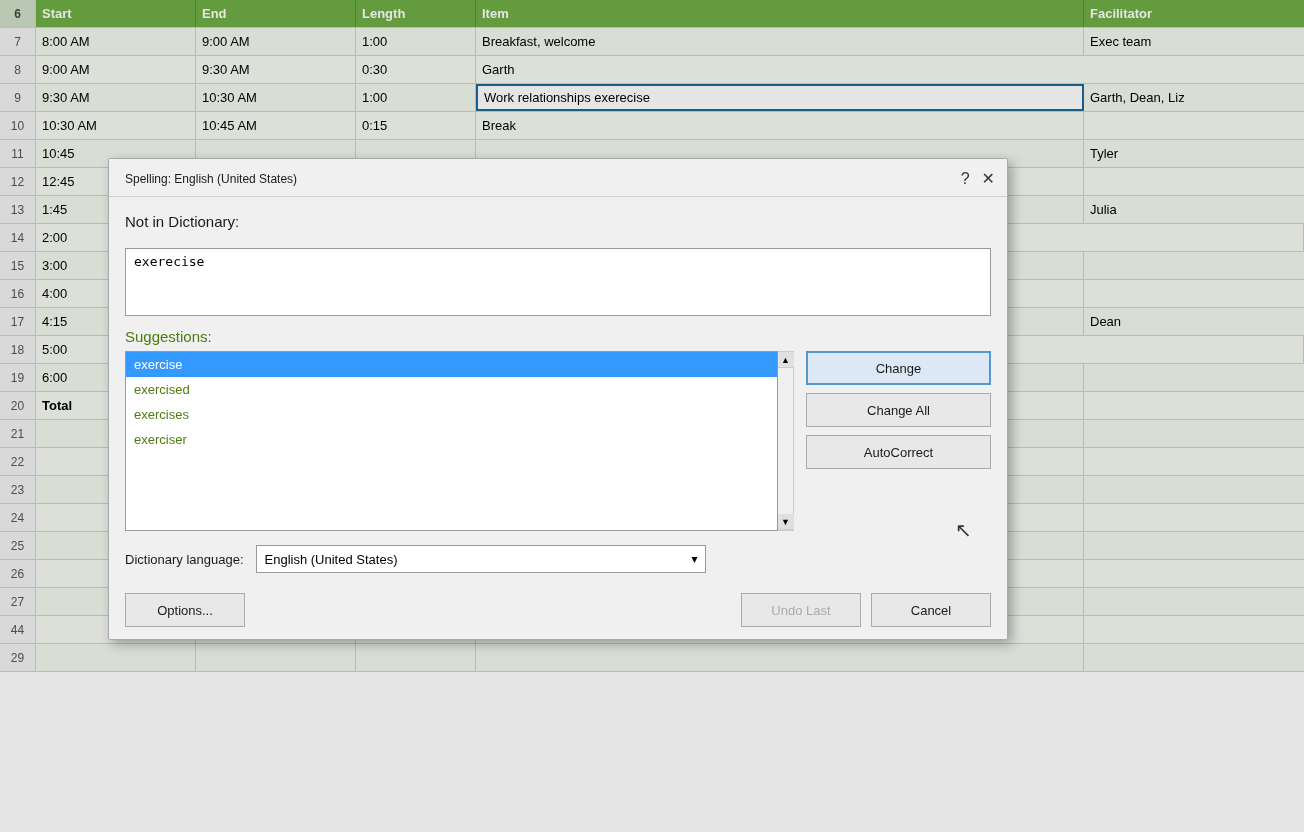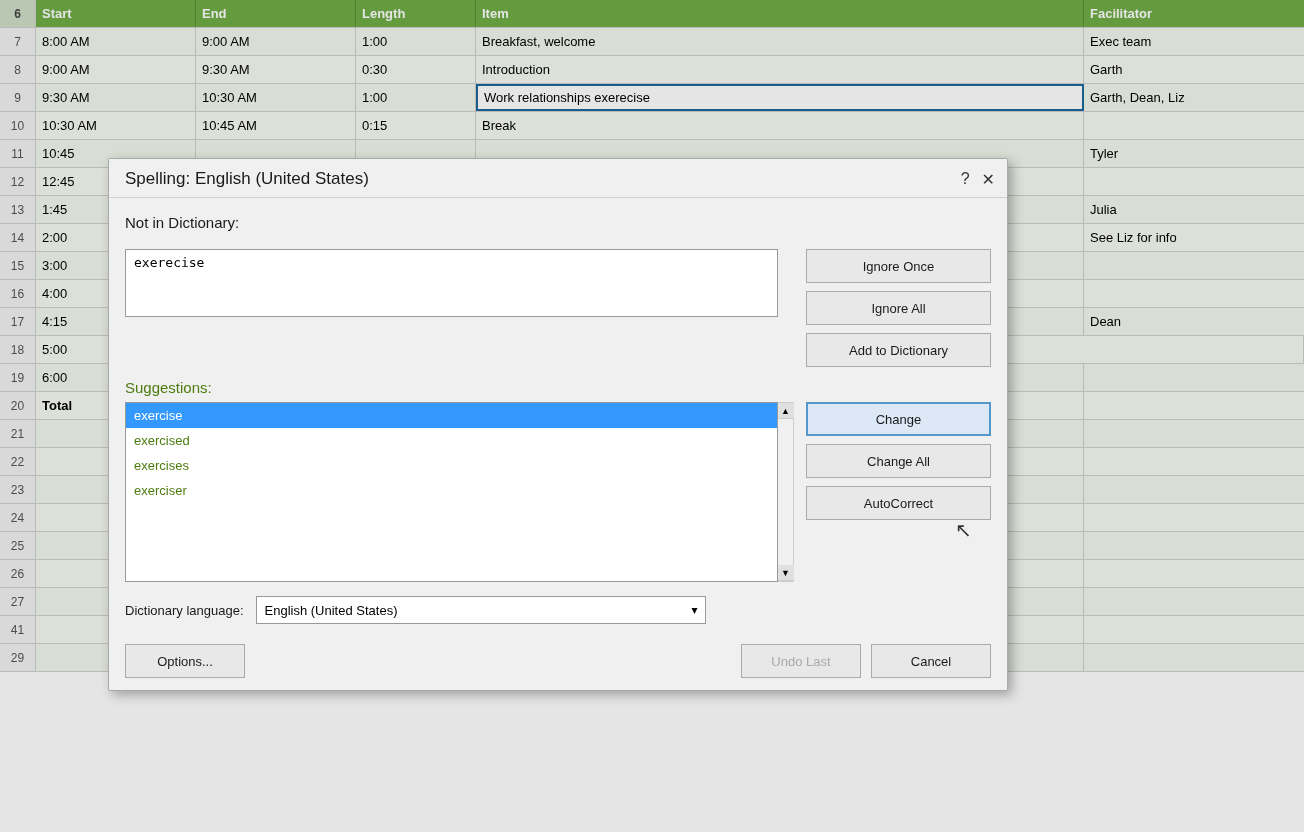--- a/index.html
+++ b/index.html
@@ -98,21 +98,21 @@
     .dialog-titlebar {
       display: flex;
       align-items: center;
       justify-content: space-between;
       background: #f0f0f0;
       padding: 10px 12px 8px 16px;
       border-bottom: 1px solid #d0d0d0;
     }
 
     .dialog-title {
-      font-size: 17px;
+      font-size: 12px;
       color: #1a1a1a;
       text-align: center;
     }
 
     .dialog-controls {
       display: flex;
       align-items: center;
       gap: 12px;
     }
 
@@ -334,21 +334,20 @@
       <div class="cell col-length">1:00</div>
       <div class="cell col-item">Breakfast, welcome</div>
       <div class="cell col-facilitator">Exec team</div>
     </div>
 
     <div class="sheet-row" style="background:#f5faf2;">
       <div class="row-num">8</div>
       <div class="cell col-start">9:00 AM</div>
       <div class="cell col-end">9:30 AM</div>
       <div class="cell col-length">0:30</div>
-      <div class="cell col-item">Introduction</div>
       <div class="cell col-facilitator">Garth</div>
     </div>
 
     <div class="sheet-row">
       <div class="row-num">9</div>
       <div class="cell col-start">9:30 AM</div>
       <div class="cell col-end">10:30 AM</div>
       <div class="cell col-length">1:00</div>
       <div class="cell col-item row9-item">Work relationships exerecise</div>
       <div class="cell col-facilitator">Garth, Dean, Liz</div>
@@ -386,21 +385,20 @@
       <div class="cell col-length"></div>
       <div class="cell col-item"></div>
       <div class="cell col-facilitator">Julia</div>
     </div>
     <div class="sheet-row" style="background:#f5faf2;">
       <div class="row-num">14</div>
       <div class="cell col-start">2:00</div>
       <div class="cell col-end"></div>
       <div class="cell col-length"></div>
       <div class="cell col-item"></div>
-      <div class="cell col-facilitator">See Liz for info</div>
     </div>
     <div class="sheet-row">
       <div class="row-num">15</div>
       <div class="cell col-start">3:00</div>
       <div class="cell col-end"></div>
       <div class="cell col-length"></div>
       <div class="cell col-item"></div>
       <div class="cell col-facilitator"></div>
     </div>
     <div class="sheet-row" style="background:#f5faf2;">
@@ -493,21 +491,21 @@
       </div>
     <div class="sheet-row">
         <div class="row-num">27</div>
         <div class="cell col-start"></div>
         <div class="cell col-end"></div>
         <div class="cell col-length"></div>
         <div class="cell col-item"></div>
         <div class="cell col-facilitator"></div>
       </div>
     <div class="sheet-row" style="background:#f5faf2;">
-        <div class="row-num">41</div>
+        <div class="row-num">44</div>
         <div class="cell col-start"></div>
         <div class="cell col-end"></div>
         <div class="cell col-length"></div>
         <div class="cell col-item"></div>
         <div class="cell col-facilitator"></div>
       </div>
     <div class="sheet-row">
         <div class="row-num">29</div>
         <div class="cell col-start"></div>
         <div class="cell col-end"></div>
@@ -527,25 +525,20 @@
         <span class="dialog-help">?</span>
         <span class="dialog-close">✕</span>
       </div>
     </div>
 
     <div class="dialog-body">
 
       <div class="dialog-section-label">Not in Dictionary:</div>
       <div class="not-in-dict-row">
         <textarea class="not-in-dict-input" readonly="" style="">exerecise</textarea>
-        <div class="right-buttons">
-          <button class="dialog-btn">Ignore Once</button>
-          <button class="dialog-btn">Ignore All</button>
-          <button class="dialog-btn">Add to Dictionary</button>
-        </div>
       </div>
 
       <div class="suggestions-label">Suggestions:</div>
       <div class="suggestions-row">
         <div style="display:flex; flex:1;border-radius:25px;">
           <div class="suggestions-list-container">
             <div class="suggestion-item selected">exercise</div>
             <div class="suggestion-item">exercised</div>
             <div class="suggestion-item">exercises</div>
             <div class="suggestion-item">exerciser</div>

